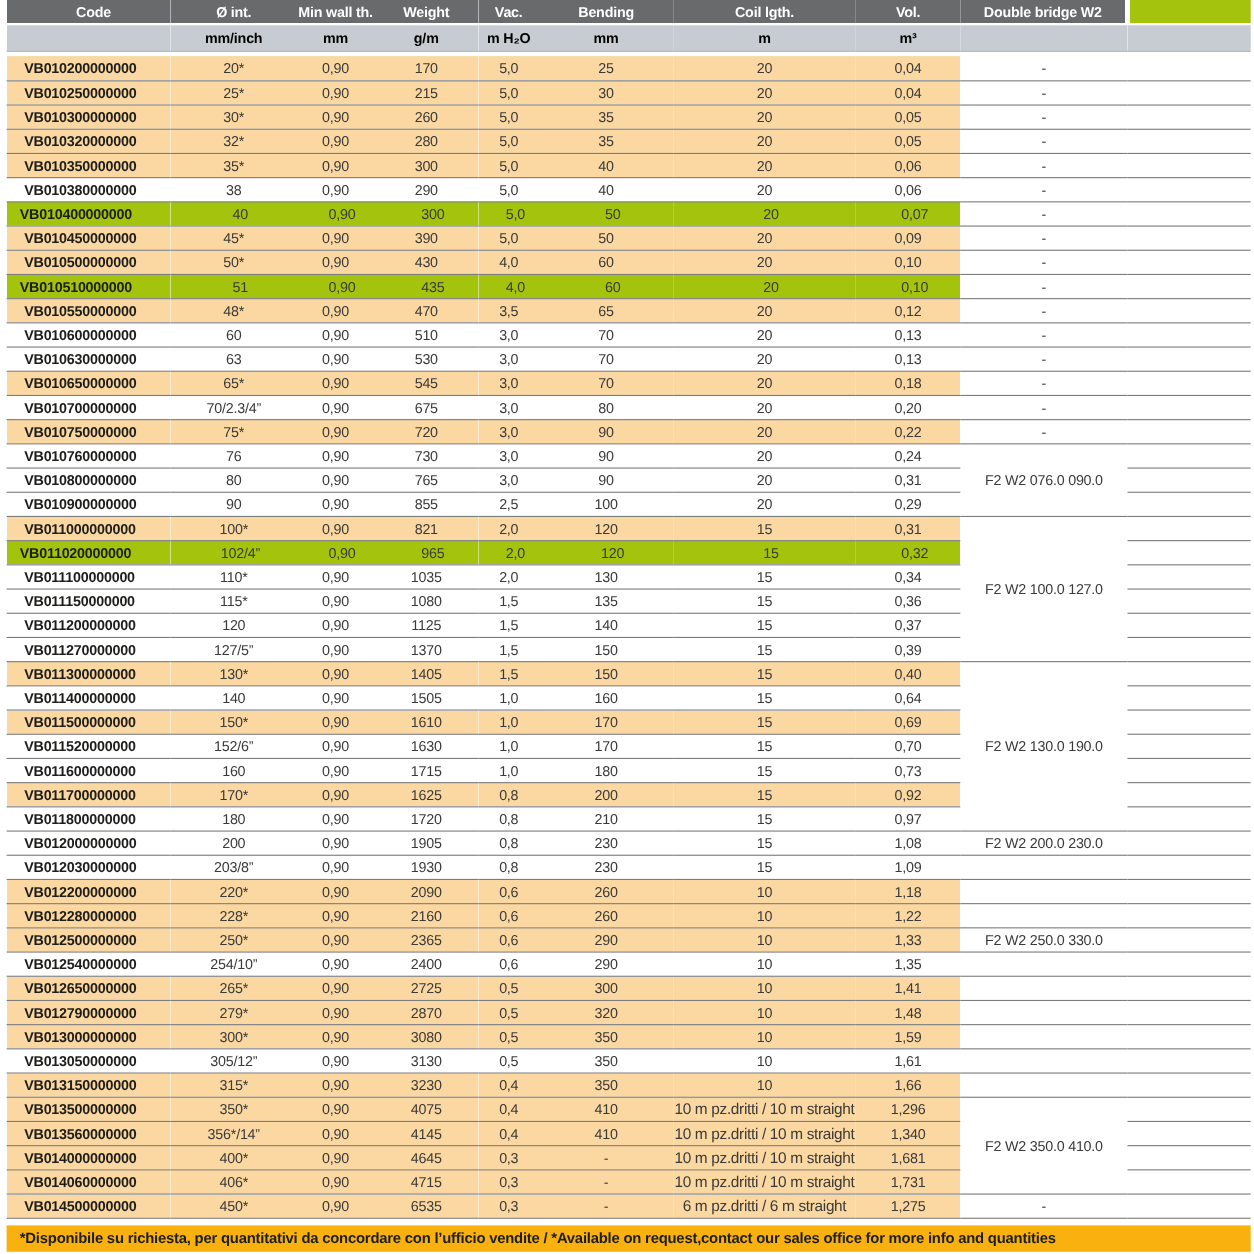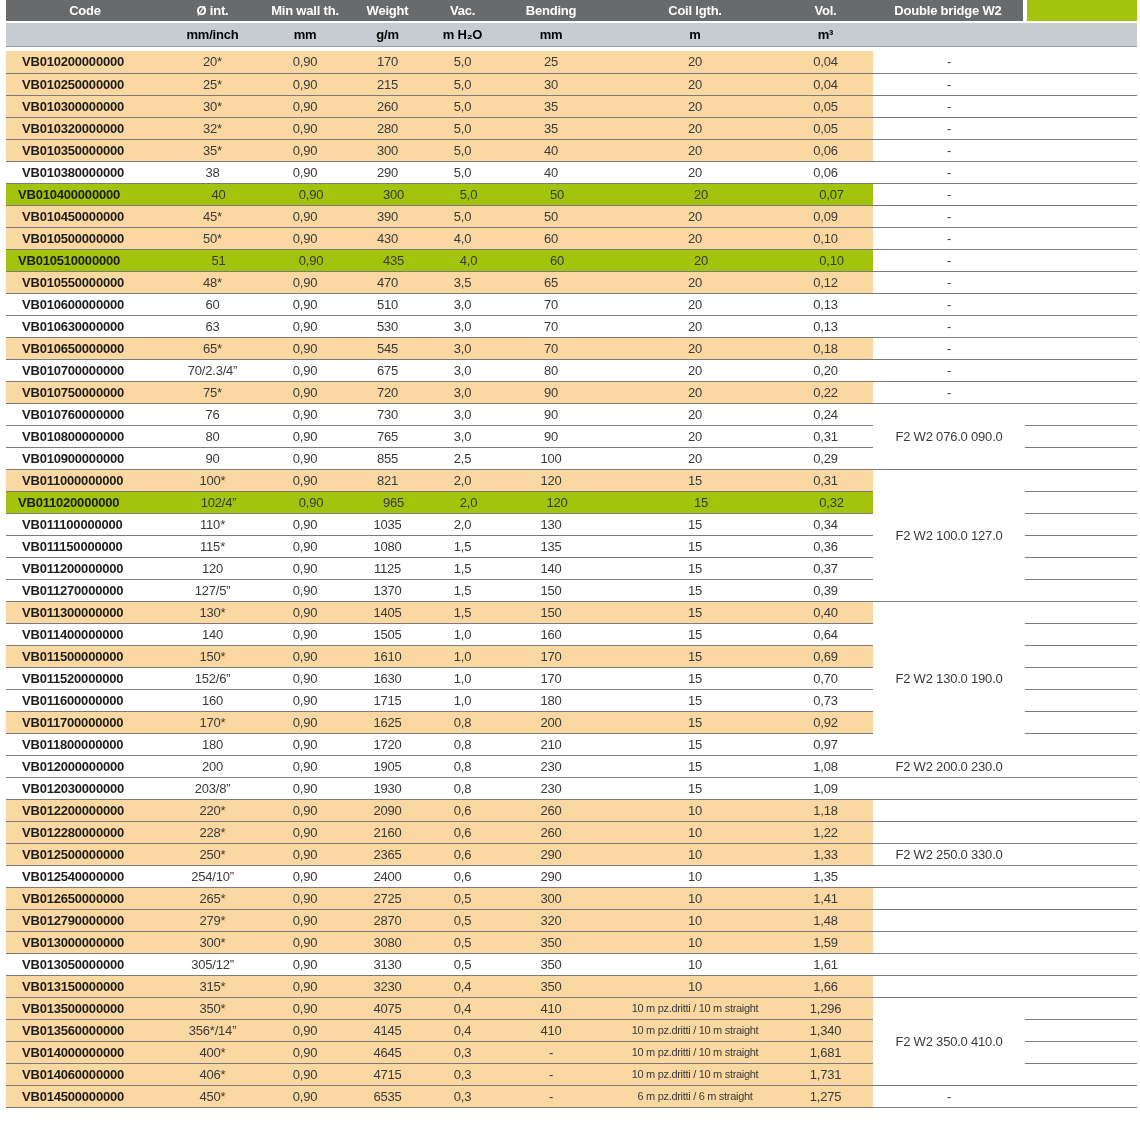--- a/index.html
+++ b/index.html
@@ -40,21 +40,21 @@
   tr.units td{
     height:24px;background:var(--units-gray);color:#000000;font-weight:bold;
     border-bottom:1px solid #9aa0a5;
   }
   
   tr.gap td{height:5px;background:#ffffff;border:none;}
   
   tbody tr.r{height:22px;}
   tbody td{border-bottom:1px solid var(--line);color:var(--text-val);height:21px;}
   tbody td.code{text-align:left;padding-left:16px;font-weight:bold;color:var(--text-dark);margin-left:16px;}
-  tbody td.coil.small{font-size:11px;letter-spacing:-0.3px;}
+  tbody td.coil.small{font-size:14px;letter-spacing:-0.3px;}
   tr.bg-p td.m{background:var(--peach);}
   tr.bg-g td.m{background:var(--green);padding-left:12px;}
   tr.bg-w td.m{background:#ffffff;}
   td.bg-g{background:var(--green);}
   td.bridge{background:#ffffff;}
   td.bridge.merged{border-bottom:1px solid var(--line);margin-top:16px;}
   td.strip{background:#ffffff;}
   
   .footnote{
     margin-top:6px;width:1131px;height:24px;line-height:24px;
@@ -665,13 +665,14 @@
           <td class="wt m">6535</td>
           <td class="vac m">0,3</td>
           <td class="bend m">-</td>
           <td class="coil m small">6 m pz.dritti  / 6 m straight</td>
           <td class="vol m">1,275</td>
           <td class="bridge">-</td>
           <td class="strip"></td>
         </tr>
       </tbody>
   </table>
+  <div class="footnote">*Disponibile su richiesta, per quantitativi da concordare con l’ufficio vendite / *Available on request,contact our sales office for more info and quantities</div>
 </div>
 
 </body></html>

